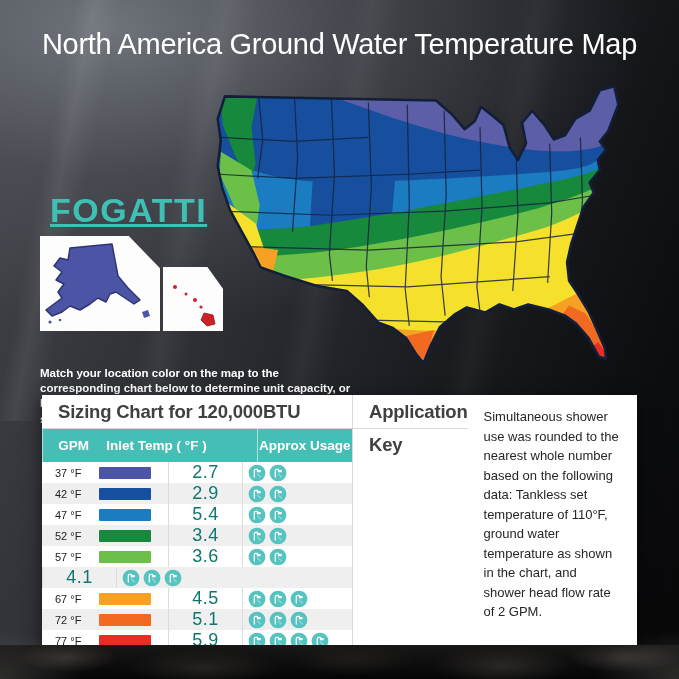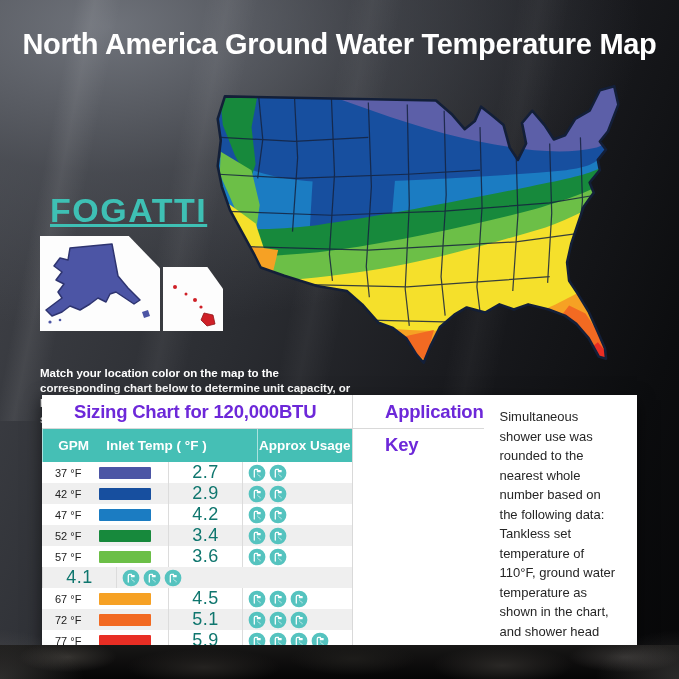--- a/index.html
+++ b/index.html
@@ -21,39 +21,39 @@
       radial-gradient(110px 26px at 30% 65%,#242220,transparent 70%),
       radial-gradient(90px 24px at 52% 40%,#1d1c1a,transparent 70%),
       radial-gradient(100px 28px at 74% 60%,#2a2826,transparent 70%),
       radial-gradient(80px 22px at 92% 35%,#333130,transparent 70%),
       linear-gradient(#181716,#050505);}
   .rock-corner{position:absolute;bottom:0;width:120px;height:70px;pointer-events:none;}
   .rock-corner.left{left:0;background:radial-gradient(120px 70px at 0% 100%,rgba(120,118,115,.35),transparent 70%);}
   .rock-corner.right{right:0;background:radial-gradient(120px 70px at 100% 100%,rgba(130,128,125,.3),transparent 70%);}
 
   .main-title{position:absolute;left:0;top:28px;width:100%;text-align:center;color:#fff;
-    font-size:29px;font-weight:700;letter-spacing:-.3px;}
+    font-size:29px;font-weight:400;letter-spacing:-.3px;}
 
   .brand{position:absolute;left:50px;top:191px;color:#3ec0b4;font-size:34px;font-weight:800;letter-spacing:1.5px;text-decoration:underline;}
 
   .map-wrap{position:absolute;left:160px;top:80px;width:515px;height:292px;}
   .inset{position:absolute;background:#fdfdfd;clip-path:polygon(0 0,74% 0,100% 34%,100% 100%,0 100%);
     box-shadow:0 2px 6px rgba(0,0,0,.5);}
   .inset.alaska{left:40px;top:236px;width:120px;height:95px;}
   .inset.hawaii{left:163px;top:267px;width:60px;height:64px;}
 
   .intro{position:absolute;left:40px;top:334px;width:318px;color:#fff;font-size:11.5px;
     font-weight:700;line-height:1.32;margin-top:32px;}
 
   .card{position:absolute;left:42px;top:395px;width:595px;height:256px;background:#fff;
     box-shadow:0 5px 16px rgba(0,0,0,.55);display:flex;}
   .col-left{width:310px;display:flex;flex-direction:column;}
   .col-right{width:285px;border-left:1px solid #d9d9d9;display:flex;flex-direction:row;}
-  .card-title{height:33px;line-height:33px;padding-left:32px;font-size:18.5px;font-weight:800;
-    color:#6d28d9;border-bottom:1px solid #d9d9d9;letter-spacing:-.2px;}
+  .card-title{height:33px;line-height:33px;padding-left:16px;font-size:18.5px;font-weight:800;
+    color:#404040;border-bottom:1px solid #d9d9d9;letter-spacing:-.2px;}
   .thead{display:flex;height:33px;background:#45bfb5;color:#fff;font-weight:800;font-size:13.5px;}
   .thead .hc{display:flex;align-items:center;justify-content:center;}
   .hc.c1{width:126px;}
   .hc.c2{width:74px;border-left:1px solid rgba(255,255,255,.55);}
   .hc.c3{width:114px;border-left:1px solid rgba(255,255,255,.55);margin-left:48px;}
   .tbody{flex:1;display:flex;flex-direction:column;}
   .trow{flex:1;display:flex;align-items:center;background:#fff;}
   .trow.alt{background:#efefef;}
   .cell{height:100%;display:flex;align-items:center;}
   .cell.c1{width:126px;padding-left:13px;box-sizing:border-box;}
@@ -213,21 +213,21 @@
                 </svg>
               </span>
             </div>
           </div>
           <div class="trow">
             <div class="cell c1">
               <span class="temp-label">47 °F</span>
               <span class="swatch" style="background:#1b7cc2"></span>
             </div>
             <div class="cell c2">
-              <span class="gpm">4.2</span>
+              <span class="gpm">5.4</span>
             </div>
             <div class="cell c3">
               <span class="shower">
                 <svg viewBox="0 0 20 20" width="18" height="18">
                   <circle cx="10" cy="10" r="9.3" fill="#55c3bf"></circle>
                   <path d="M7 14.5 V7.4 Q7 6.1 8.3 6.1 H10.6" fill="none" stroke="#fff" stroke-width="1.4" stroke-linecap="round"></path>
                   <rect x="9.8" y="6.6" width="4.3" height="2.7" rx="0.6" fill="#fff"></rect>
                   <circle cx="10.9" cy="11.2" r="0.6" fill="#fff"></circle>
                   <circle cx="12.2" cy="12.7" r="0.6" fill="#fff"></circle>
                   <circle cx="13.4" cy="14.1" r="0.6" fill="#fff"></circle>

